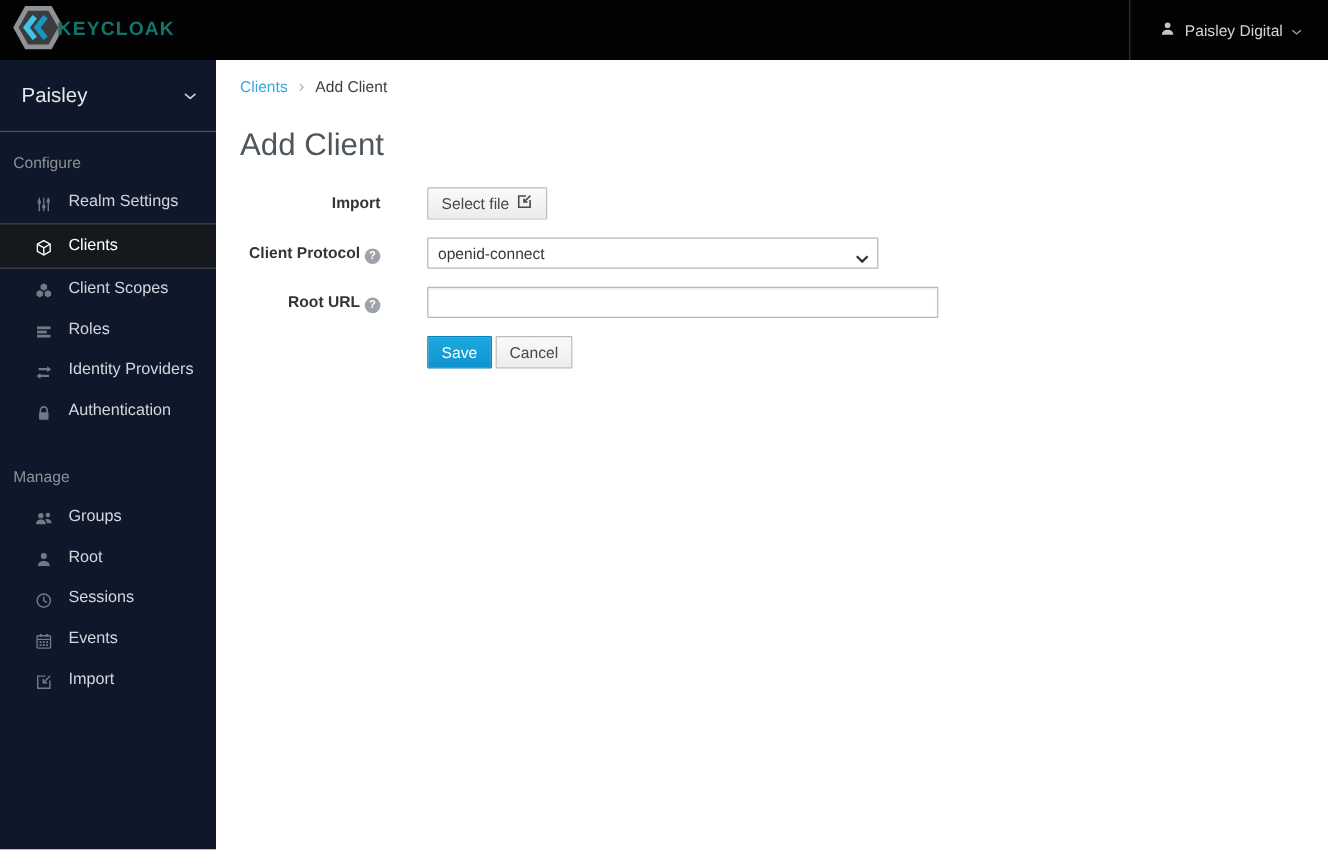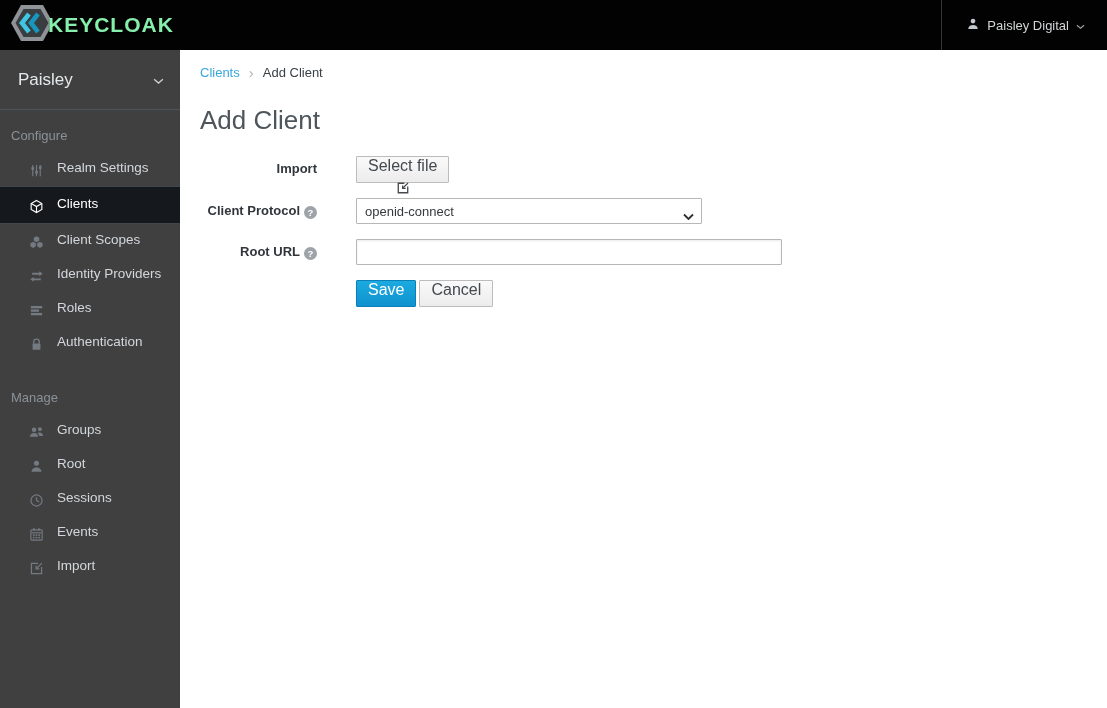--- a/index.html
+++ b/index.html
@@ -3,32 +3,32 @@
 <meta charset="utf-8">
 <style>
   * { margin:0; padding:0; box-sizing:border-box; }
   html,body { width:1107px; height:708px; overflow:hidden; background:#fff;
               font-family:"Liberation Sans", sans-serif; }
 
   
   .topbar { height:50px; background:#020202; display:flex; align-items:center;
             justify-content:space-between; }
   .brand { display:flex; align-items:center; padding-left:9px; }
-  .brand-text { font-size:21px; font-weight:700; letter-spacing:1px; color:#86efac;
+  .brand-text { font-size:16px; font-weight:700; letter-spacing:1px; color:#0f766e;
                 margin-left:-7px; text-shadow:0 1px 1px #000; }
   .user-menu { display:flex; align-items:center; gap:7px; height:50px;
                padding:0 22px 0 24px; border-left:1px solid #343434; color:#d2d4d6;
                font-size:13px; cursor:pointer; }
   .user-menu .chev { color:#9da1a5; }
 
   
   .app { display:flex; height:658px; }
 
   
-  .sidebar { width:180px; background:#404040; flex:none; display:flex; flex-direction:column; }
+  .sidebar { width:180px; background:#0f172a; flex:none; display:flex; flex-direction:column; }
   .realm-selector { height:60px; display:flex; align-items:center; padding:0 16px 0 18px;
                     border-bottom:1px solid #4e545b; cursor:pointer; }
   .realm-name { color:#e5e8ea; font-size:17px; flex:1; }
   .realm-selector .chev { color:#cdd1d5; }
   .nav { padding-top:18px; }
   .section-label { color:#8b9197; font-size:13px; padding:0 10px 9px 11px; }
   .section-label.manage { margin-top:30px; }
   .nav ul { list-style:none; }
   .nav li a { display:block; color:#d3d7db; font-size:13.5px; text-decoration:none;
               line-height:30px; padding:1px 8px 1px 28px; cursor:pointer; }
@@ -54,31 +54,31 @@
   .help { display:inline-block; width:13px; height:13px; border-radius:50%;
           background:#9da3a8; color:#fff; font-size:9.5px; font-weight:700;
           line-height:13px; text-align:center; margin-left:4px; vertical-align:-1px;
           cursor:pointer; }
   .help::after { content:"?"; }
 
   .text-input { width:426px; height:26px; border:1px solid #b7b7b7; background:#fff;
                 padding:0 8px; font-size:13px; color:#333;
                 font-family:"Liberation Sans", sans-serif;
                 box-shadow:inset 0 1px 2px rgba(0,0,0,.08); border-radius:1px; }
-  .select-wrap { position:relative; width:346px; }
+  .select-wrap { position:relative; width:376px; }
   .select-wrap select { width:100%; height:26px; border:1px solid #b7b7b7; background:#fff;
                         padding:0 24px 0 8px; font-size:13px; color:#36393d;
                         font-family:"Liberation Sans", sans-serif; appearance:none;
                         -webkit-appearance:none; border-radius:1px; cursor:pointer; }
   .select-chev { position:absolute; right:8px; top:9px; pointer-events:none; color:#2d2d2d; }
 
   .btn { display:inline-flex; align-items:center; gap:6px; height:27px; padding:0 11px;
-         font-size:16px; font-family:"Liberation Sans", sans-serif; cursor:pointer;
+         font-size:13px; font-family:"Liberation Sans", sans-serif; cursor:pointer;
          border:1px solid #bcbcbc; border-radius:1px; color:#44494e;
-         background:linear-gradient(180deg,#fafafa,#ececec);flex-direction:column; }
+         background:linear-gradient(180deg,#fafafa,#ececec); }
   .btn-primary { background:linear-gradient(180deg,#1caae0,#0f92cf); border-color:#0a7fb8;
                  color:#fff; }
   .actions { display:flex; gap:3px; margin-left:156px; margin-top:1px; }
   .file-btn .fic { color:#44494e; }
 </style>
 </head>
 <body>
 
 <header class="topbar">
   <div class="brand">
@@ -151,34 +151,34 @@
                   <path d="M8 1.2 10.9 2.9v3.2L8 7.8 5.1 6.1V2.9Z"></path>
                   <path d="M4.4 7.2 7.3 8.9v3.2l-2.9 1.7-2.9-1.7V8.9Z"></path>
                   <path d="M11.6 7.2 14.5 8.9v3.2l-2.9 1.7-2.9-1.7V8.9Z"></path>
                 </svg>
           </span><span>Client Scopes</span></a>
         </li>
         <li>
             <a>
           <span class="nav-icon">
             <svg width="15" height="15" viewBox="0 0 16 16" fill="currentColor">
-                  <path d="M11 2.4 14.6 5 11 7.6V6H3.4V4H11Z"></path>
-                  <path d="M5 8.4V10h7.6v2H5v1.6L1.4 11Z"></path>
-                </svg>
-          </span><span>Identity Providers</span></a>
-        </li>
-        <li>
-            <a>
-          <span class="nav-icon">
-            <svg width="15" height="15" viewBox="0 0 16 16" fill="currentColor">
                   <rect x="2" y="3.2" width="12" height="2.5"></rect>
                   <rect x="2" y="6.9" width="8.6" height="2.5"></rect>
                   <rect x="2" y="10.6" width="12" height="2.5"></rect>
                 </svg>
           </span><span>Roles</span></a>
+        </li>
+        <li>
+            <a>
+          <span class="nav-icon">
+            <svg width="15" height="15" viewBox="0 0 16 16" fill="currentColor">
+                  <path d="M11 2.4 14.6 5 11 7.6V6H3.4V4H11Z"></path>
+                  <path d="M5 8.4V10h7.6v2H5v1.6L1.4 11Z"></path>
+                </svg>
+          </span><span>Identity Providers</span></a>
         </li>
         <li>
             <a>
           <span class="nav-icon">
             <svg width="15" height="15" viewBox="0 0 16 16">
                   <path d="M5 7.2V5.2a3 3 0 0 1 6 0v2" fill="none" stroke="currentColor" stroke-width="1.4"></path>
                   <rect x="3.8" y="7" width="8.4" height="6.6" rx="0.9" fill="currentColor"></rect>
                 </svg>
           </span><span>Authentication</span></a>
         </li>

